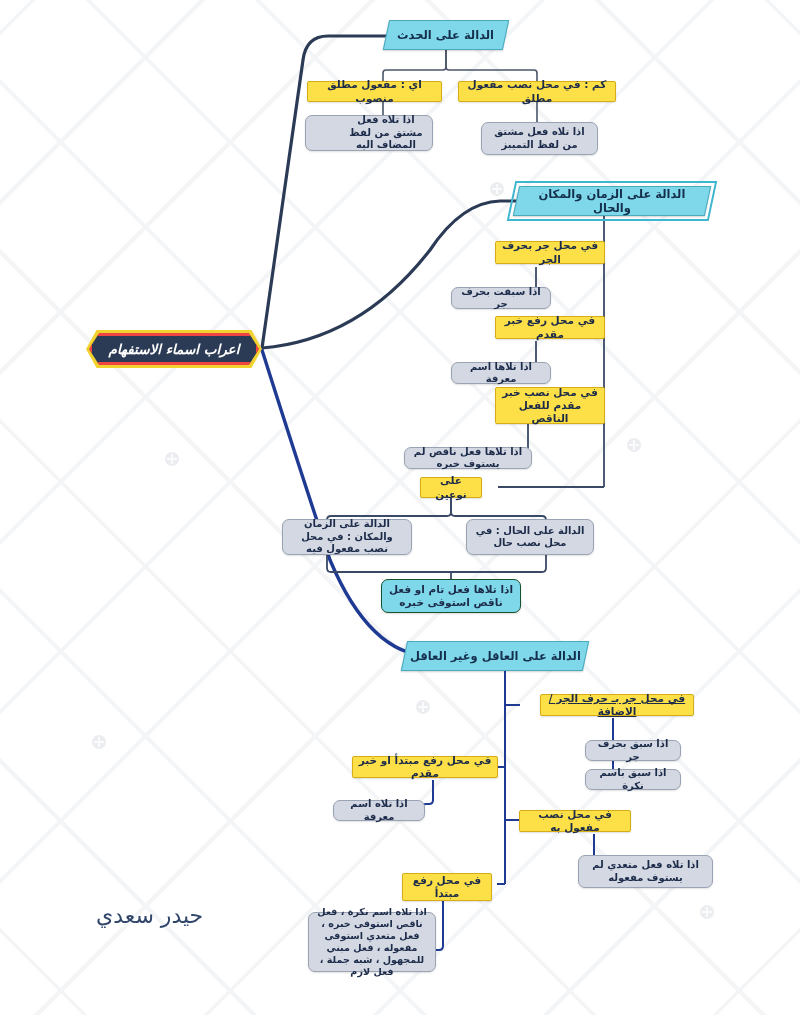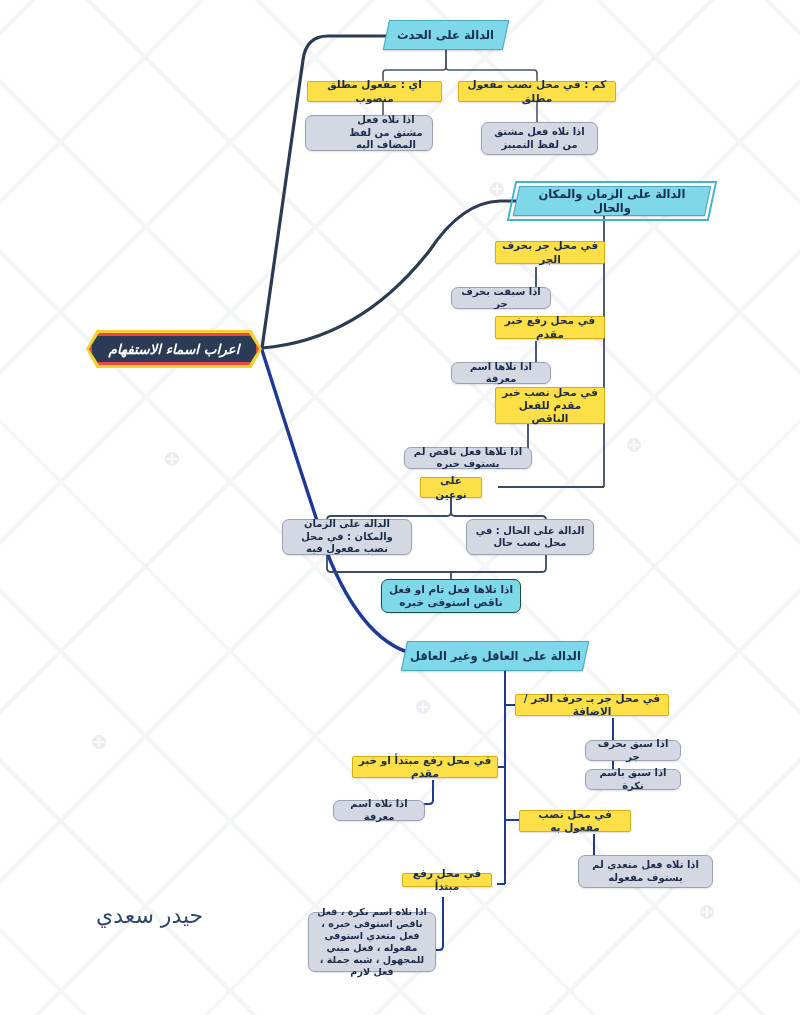--- a/index.html
+++ b/index.html
@@ -265,21 +265,21 @@
   </div>
 
   <div class="node c-box" style="left:381px;top:579px;width:140px;height:34px;">
     <span>اذا تلاها فعل تام او فعل ناقص استوفى خبره</span>
   </div>
 
   <div class="node branch-head" style="left:404px;top:641px;width:182px;height:30px;">
     <span>الدالة على العاقل وغير العاقل</span>
   </div>
 
-  <div class="node y-box" style="left:515px;top:694px;width:154px;height:22px;">
+  <div class="node y-box" style="left:540px;top:694px;width:154px;height:22px;text-decoration:underline;">
     <span>في محل جر بـ حرف الجر / الاضافة</span>
   </div>
   <div class="node g-box" style="left:585px;top:740px;width:96px;height:21px;">
     <span>اذا سبق بحرف جر</span>
   </div>
   <div class="node g-box" style="left:585px;top:769px;width:96px;height:21px;">
     <span>اذا سبق باسم نكرة</span>
   </div>
 
   <div class="node y-box" style="left:352px;top:756px;width:146px;height:22px;">
@@ -289,21 +289,21 @@
     <span>اذا تلاه اسم معرفة</span>
   </div>
 
   <div class="node y-box" style="left:519px;top:810px;width:112px;height:22px;">
     <span>في محل نصب مفعول به</span>
   </div>
   <div class="node g-box" style="left:578px;top:855px;width:135px;height:33px;">
     <span>اذا تلاه فعل متعدي لم يستوف مفعوله</span>
   </div>
 
-  <div class="node y-box" style="left:402px;top:873px;width:90px;height:14px;">
+  <div class="node y-box" style="left:402px;top:873px;width:90px;height:28px;">
     <span>في محل رفع مبتدأ</span>
   </div>
   <div class="node g-box" style="left:308px;top:912px;width:128px;height:60px;font-size:9.6px;">
     <span>اذا تلاه اسم نكرة ، فعل ناقص استوفى خبره ، فعل متعدي استوفى مفعوله ، فعل مبني للمجهول ، شبه جملة ، فعل لازم</span>
   </div>
 
   <div class="signature" style="left:96px;top:903px;">حيدر سعدي</div>
 
 </div>
 

